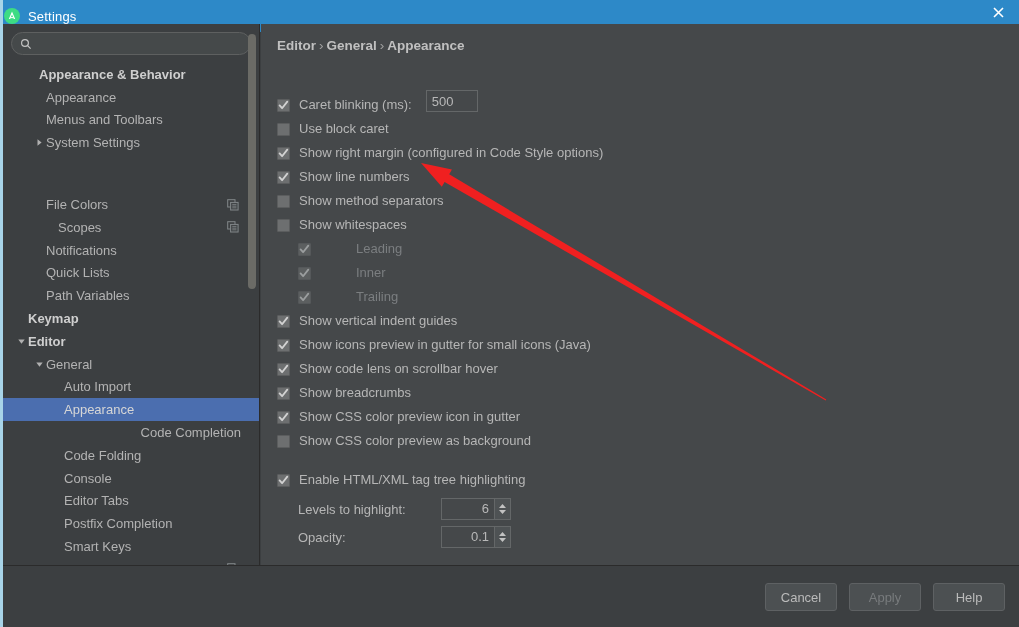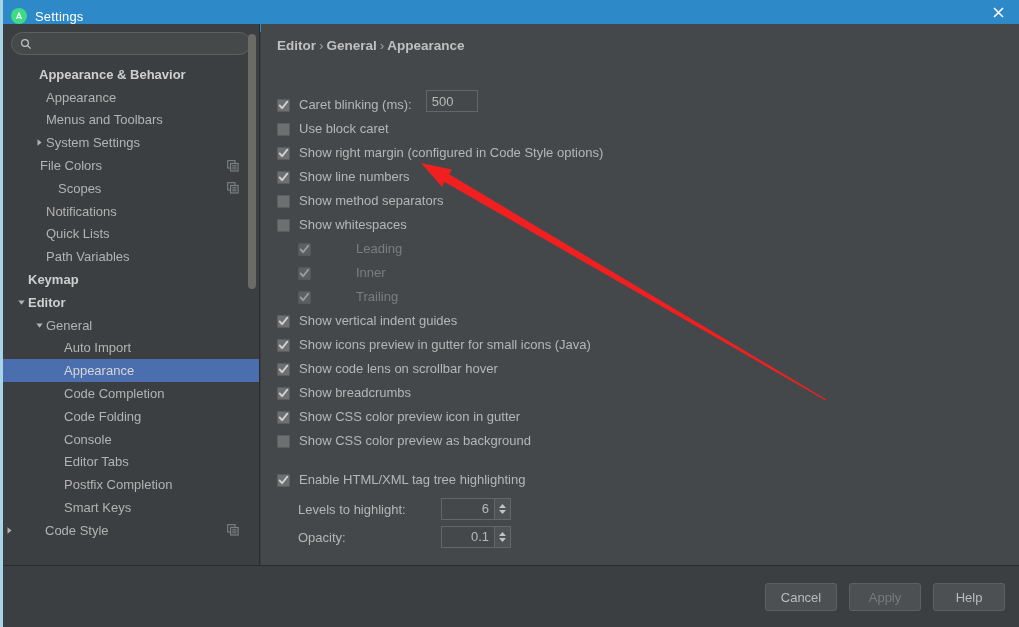--- a/index.html
+++ b/index.html
@@ -24,21 +24,21 @@
   }
 
   
   .titlebar {
     position: absolute;
     left: 0; top: 0; right: 0;
     height: 32px;
     background: #2d89c8;
     display: flex;
     align-items: center;
-    padding-left: 8px;
+    padding-left: 1px;
   }
   .app-icon {
     width: 16px; height: 16px;
     border-radius: 50%;
     background: #3ddc84;
     display: flex; align-items: center; justify-content: center;
     flex: none;
     margin-right: 8px;
   }
   .app-icon svg { display:block; }
@@ -328,21 +328,21 @@
           <span class="tree-label">Menus and Toolbars</span>
         </div>
         <div class="tree-row" style="padding-left: 30px;">
           <span class="tree-arrow">
             <svg width="9" height="9" viewBox="0 0 9 9">
               <path d="M2.5 1.3 L6.6 4.5 L2.5 7.7 Z" fill="#b0b0b0"></path>
             </svg>
           </span>
           <span class="tree-label">System Settings</span>
         </div>
-        <div class="tree-row" style="padding-left: 24px;">
+        <div class="tree-row" style="padding-left: 30px; margin-top: 39px;">
           <span class="tree-arrow"></span>
           <span class="tree-label">File Colors</span>
           <span class="copy-icon">
             <svg width="12" height="12" viewBox="0 0 12 12">
               <rect x="0.7" y="0.7" width="7.3" height="7.3" fill="none" stroke="#9aa0a2" stroke-width="1"></rect>
               <rect x="3.6" y="3.4" width="7.5" height="7.6" fill="#44484a" stroke="#9aa0a2" stroke-width="1"></rect>
               <path d="M5.3 5.6 H9.4 M5.3 7.2 H9.4 M5.3 8.8 H9.4" stroke="#9aa0a2" stroke-width="0.8"></path>
             </svg>
           </span>
         </div>
@@ -390,21 +390,21 @@
           <span class="tree-label">General</span>
         </div>
         <div class="tree-row" style="padding-left: 48px;">
           <span class="tree-arrow"></span>
           <span class="tree-label">Auto Import</span>
         </div>
         <div class="tree-row selected" style="padding-left: 48px;">
           <span class="tree-arrow"></span>
           <span class="tree-label">Appearance</span>
         </div>
-        <div class="tree-row" style="padding-left: 48px;">
+        <div class="tree-row" style="padding-left: 48px; justify-content: flex-end;">
           <span class="tree-arrow"></span>
           <span class="tree-label">Code Completion</span>
         </div>
         <div class="tree-row" style="padding-left: 48px;">
           <span class="tree-arrow"></span>
           <span class="tree-label">Code Folding</span>
         </div>
         <div class="tree-row" style="padding-left: 48px;">
           <span class="tree-arrow"></span>
           <span class="tree-label">Console</span>

